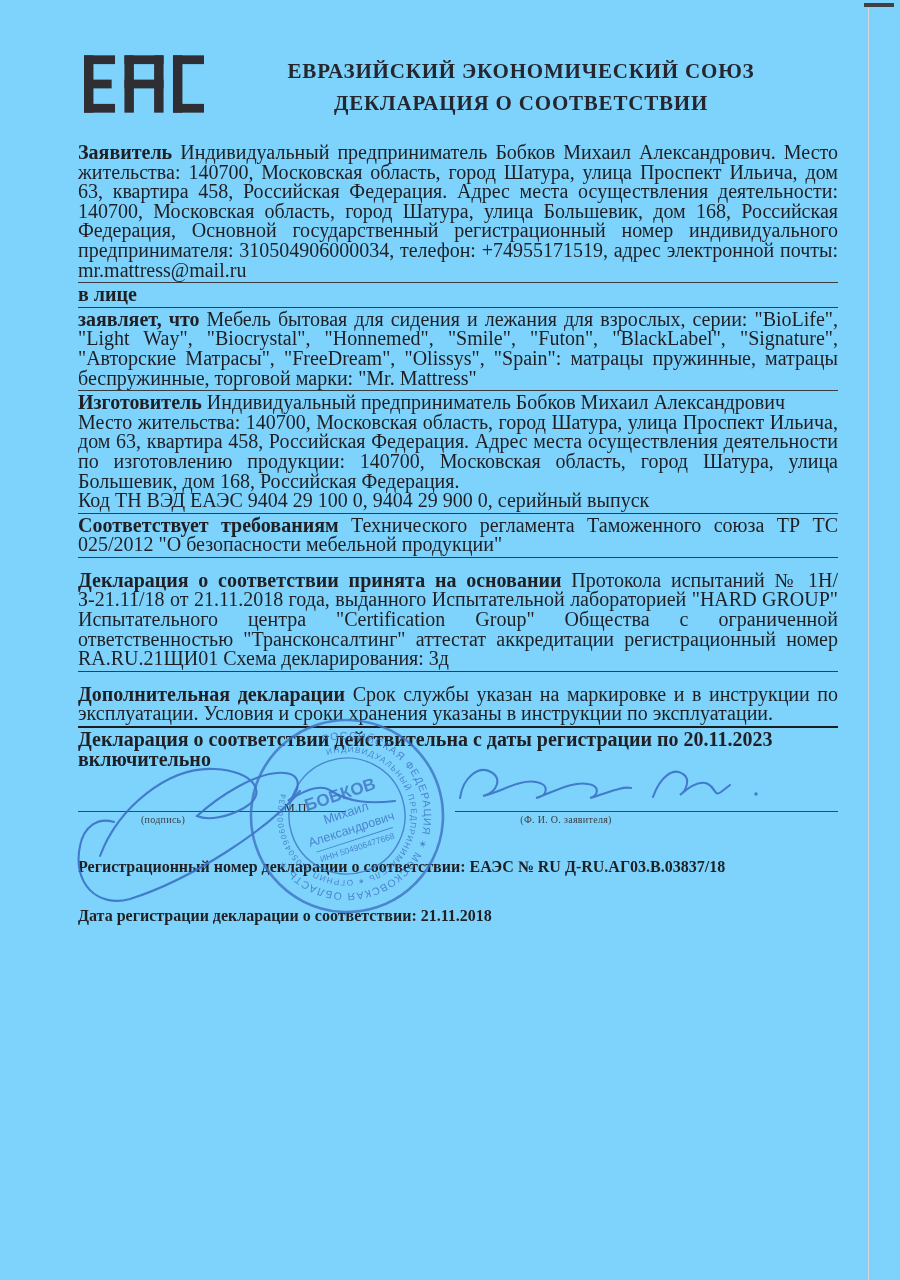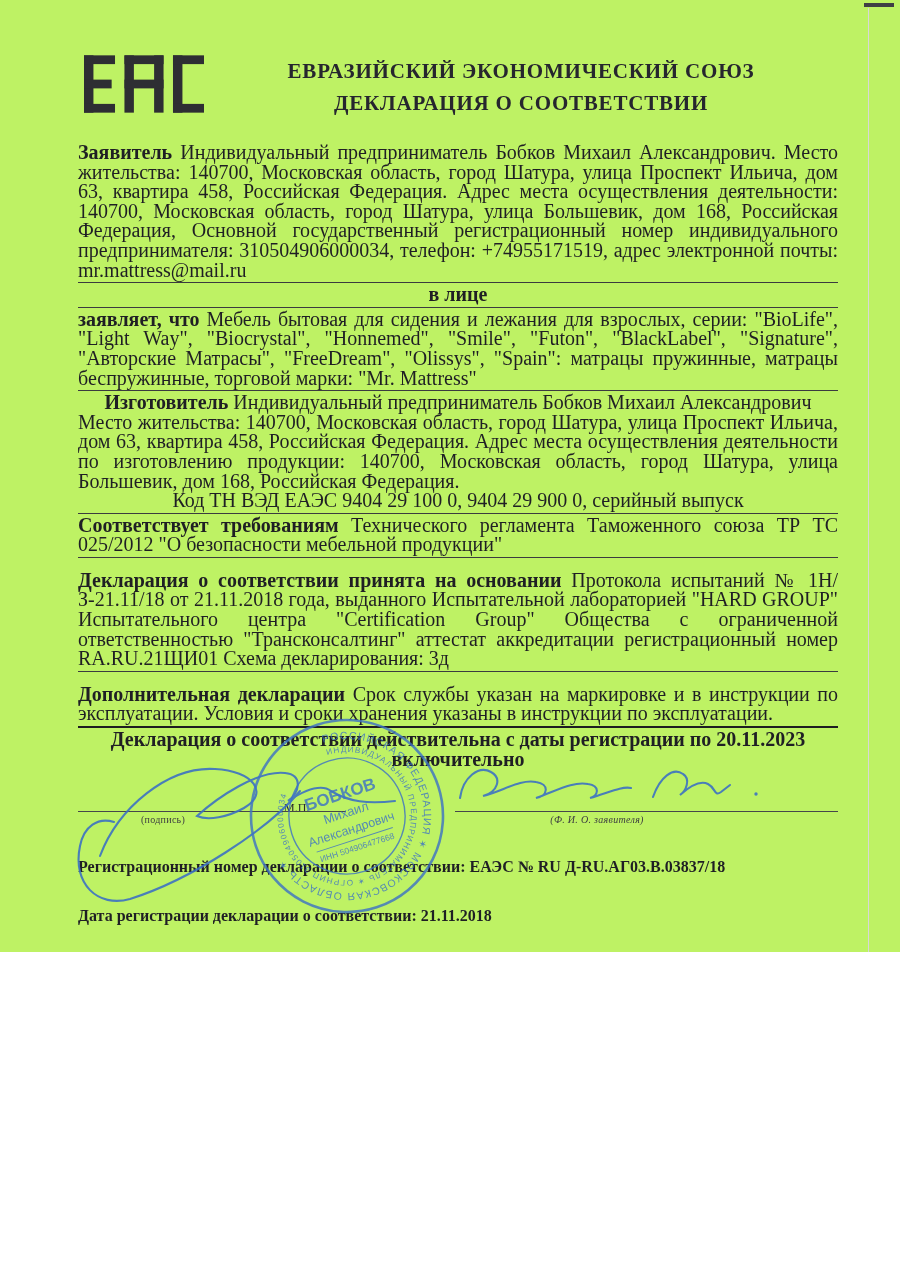--- a/index.html
+++ b/index.html
@@ -1,44 +1,44 @@
 <!DOCTYPE html>
 <html><head>
 <meta charset="utf-8">
 <style>
   html,body{margin:0;padding:0;background:#ffffff;}
   .page{
-    position:relative;width:900px;height:952px;background:#bef264;overflow:hidden;
+    position:relative;width:900px;height:1280px;background:#7dd3fc;overflow:hidden;
     font-family:"Liberation Serif", serif;color:#1f1f24;
   }
   
   .edge-line{position:absolute;top:8px;right:31px;bottom:0;width:1px;background:#d7d7d7;}
   .corner-mark{position:absolute;top:3px;right:6px;width:30px;height:4px;background:#3f3f44;}
 
   header{display:flex;align-items:flex-start;padding:44px 62px 0 84px;}
   .logo{flex:0 0 auto;width:120px;height:80px;}
   .titles{flex:1;text-align:center;padding-top:12px;}
   .titles div{font-weight:bold;font-size:21px;letter-spacing:0.8px;color:#26262e;line-height:1.5;}
 
   main{padding:0 62px 0 78px;}
   p{margin:0;font-size:20px;line-height:19.6px;text-align:justify;}
-  p.nojust{text-align:center;}
+  p.nojust{text-align:left;}
   .lead{font-weight:bold;}
   .rule{border:none;border-top:1.5px solid #3b3b3f;margin:2px 0 2px 0;}
   .rule-thick{border-top:2.5px solid #1d1d20;}
   .mt-first{margin-top:19px;}
   .mt-gap{margin-top:13px;}
 
   .sig-area{position:relative;height:66px;margin-top:4px;}
   .sig-line{position:absolute;border-top:1.5px solid #46464a;}
   .sig-line-left{left:0;top:38px;width:268px;}
   .sig-line-right{left:377px;top:38px;width:383px;}
   .sig-caption{position:absolute;top:41px;font-size:10px;color:#3c3c40;text-align:center;letter-spacing:0.3px;}
   .cap-sign{left:10px;width:150px;}
-  .cap-fio{left:394px;width:250px;font-style:italic;}
+  .cap-fio{left:363px;width:250px;}
   .mp-label{position:absolute;left:206px;top:28px;font-size:12px;color:#2a2a2e;}
   .overlay-svg{position:absolute;left:-10px;top:-75px;width:820px;height:310px;overflow:visible;pointer-events:none;}
 
   .footer-line{font-weight:bold;font-size:16px;text-align:left;}
   .footer-line.first{margin-top:18px;}
   .footer-line.second{margin-top:29px;}
 
   .stamp-ring-text{font-family:"Liberation Sans", sans-serif;letter-spacing:1.1px;}
   .stamp-center{font-family:"Liberation Sans", sans-serif;text-anchor:middle;}
 </style>

